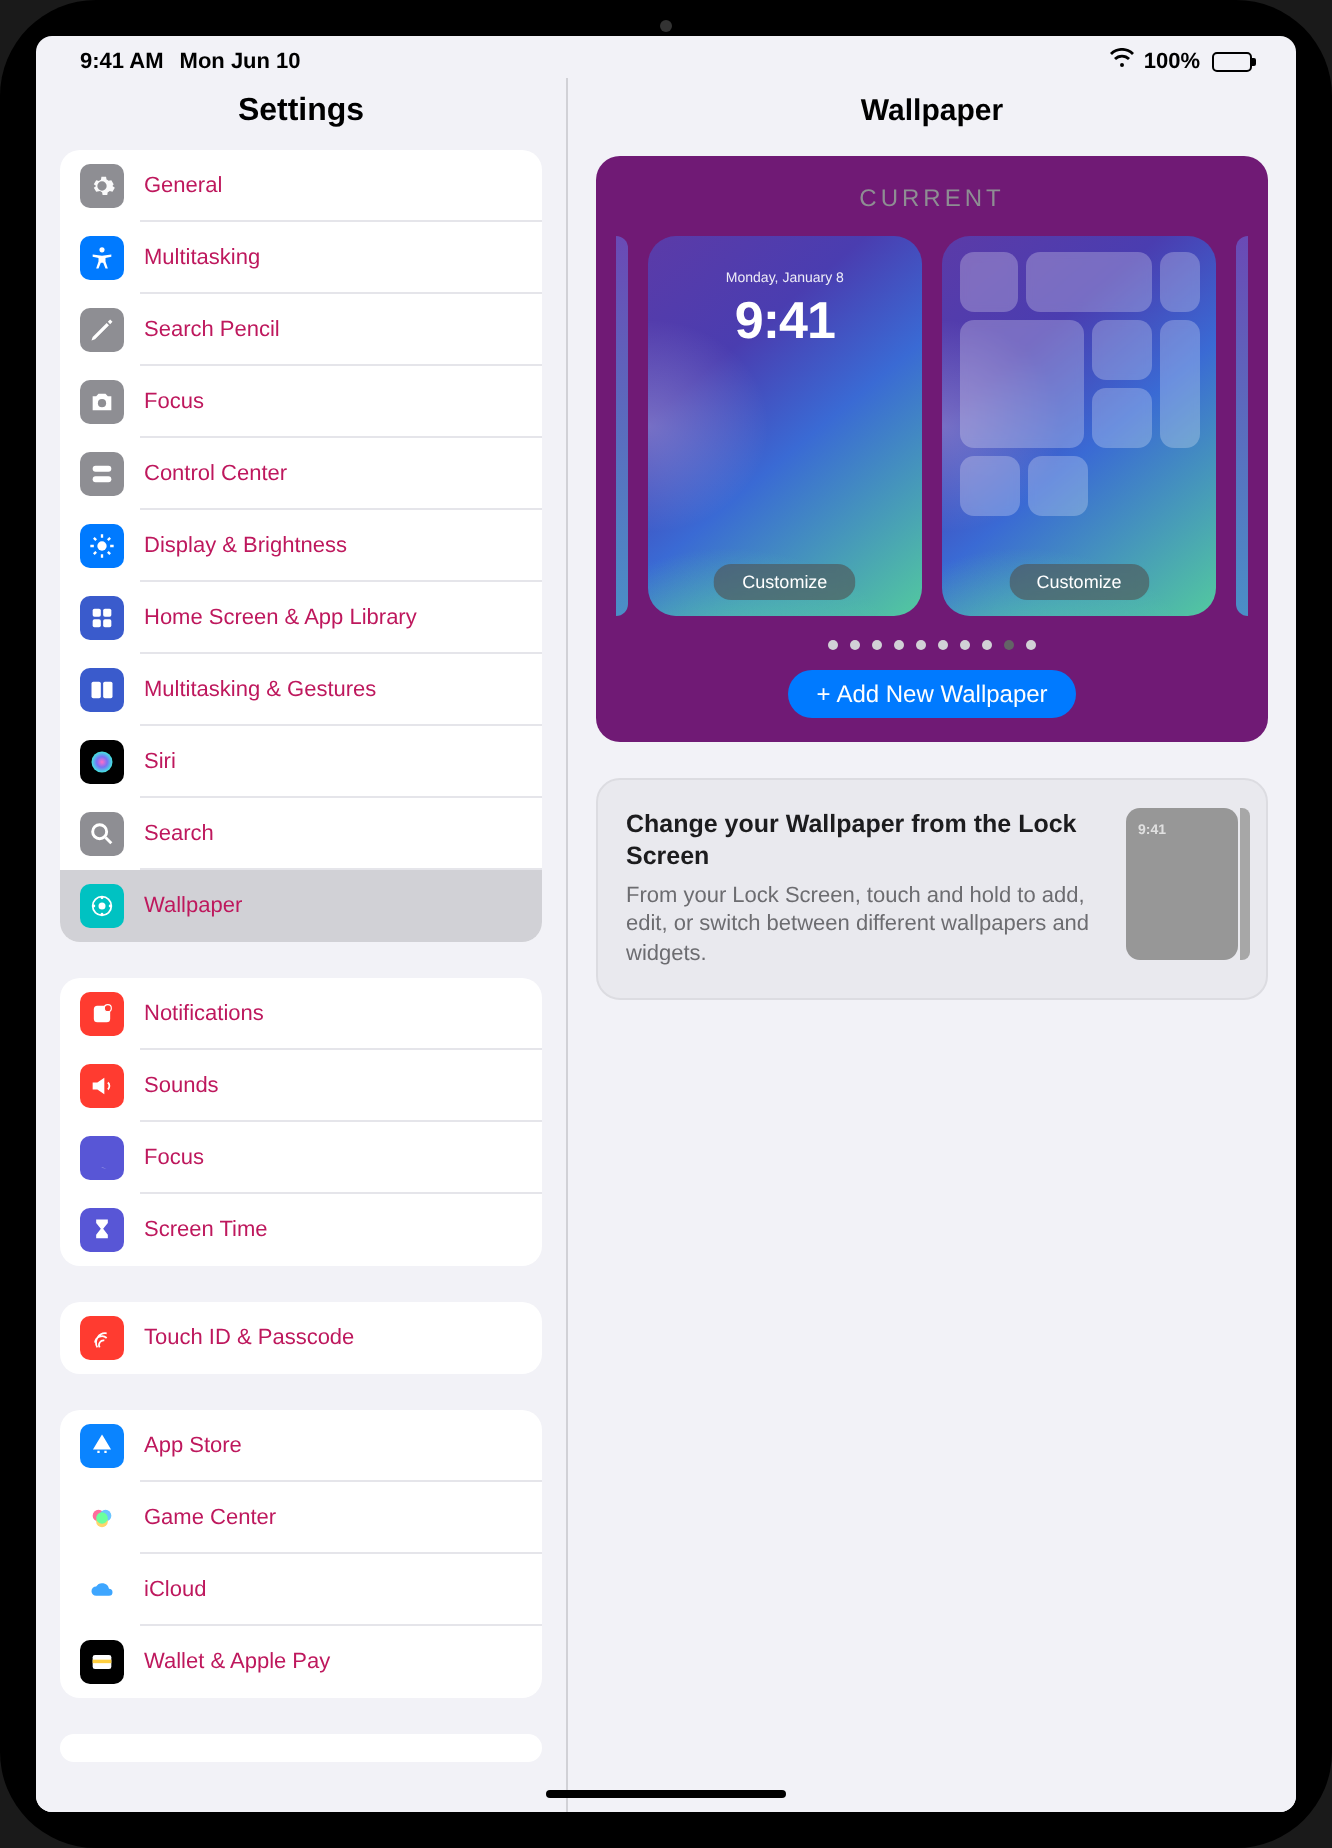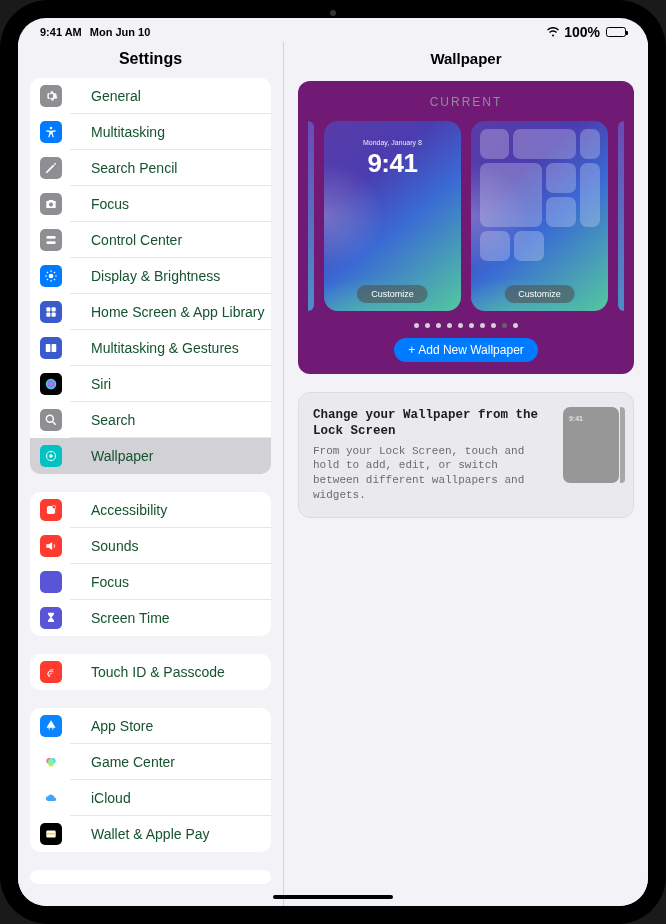--- a/index.html
+++ b/index.html
@@ -18,21 +18,21 @@
       height: 924px;
       background: #000;
       border-radius: 48px;
       padding: 18px;
       position: relative;
     }
     .screen {
       width: 100%;
       height: 100%;
       background: #f2f2f7;
-      border-radius: 28px;
+      border-radius: 8px;
       overflow: hidden;
       display: flex;
       flex-direction: column;
       position: relative;
     }
     .notch-dot {
       position: absolute;
       top: 10px;
       left: 50%;
       transform: translateX(-50%);
@@ -45,21 +45,21 @@
     .status-bar {
       display: flex;
       justify-content: space-between;
       align-items: center;
       padding: 6px 22px 2px;
       font-size: 11px;
       font-weight: 600;
       color: #000;
     }
     .status-left { display: flex; gap: 8px; align-items: center; }
-    .status-right { display: flex; gap: 4px; align-items: center; font-size: 14px; }
+    .status-right { display: flex; gap: 4px; align-items: center; font-size: 11px; }
     .battery-body {
       width: 20px; height: 10px; border: 1px solid #000; border-radius: 2.5px;
       position: relative; display: inline-block; margin-left: 2px;
     }
     .battery-body::after {
       content: ''; position: absolute; right: -3px; top: 2.5px;
       width: 2px; height: 4px; background: #000; border-radius: 0 1px 1px 0;
     }
     .battery-fill { width: 100%; height: 100%; background: #000; border-radius: 1px; }
     .wifi-icon { display: inline-block; }
@@ -122,24 +122,23 @@
       border-radius: 5px;
       display: flex;
       align-items: center;
       justify-content: center;
       flex-shrink: 0;
       color: #fff;
       font-size: 12px;
     }
     .settings-icon svg { width: 14px; height: 14px; }
     .settings-label {
-      font-size: 14px;
-      color: #14532d;
+      font-size: 11px;
+      color: #be185d;
       white-space: nowrap;
-      margin-left: 19px;
     }
     
     
     .main-panel {
       flex: 1;
       background: #f2f2f7;
       display: flex;
       flex-direction: column;
       overflow-y: auto;
     }
@@ -265,21 +264,21 @@
     
     .info-card {
       background: #e9e9ee;
       border: 1px solid #dcdce1;
       border-radius: 12px;
       padding: 14px 14px;
       display: flex;
       gap: 14px;
       align-items: flex-start;
     }
-    .info-text { flex: 1; font-family: Liberation Mono, monospace; }
+    .info-text { flex: 1; }
     .info-heading {
       font-size: 12.5px;
       font-weight: 600;
       color: #1c1c1e;
       margin-bottom: 4px;
       line-height: 1.3;
     }
     .info-body {
       font-size: 11px;
       color: #6c6c70;
@@ -462,21 +461,21 @@
               </div>
             </div>
             <div class="settings-group">
               <div class="settings-item">
                 <div class="settings-icon" style="background: rgb(255, 59, 48);">
                   <svg viewBox="0 0 24 24" fill="white">
                     <rect x="5" y="5" width="14" height="14" rx="3" fill="white"></rect>
                     <circle cx="17" cy="7" r="3" fill="#ff3b30" stroke="white"></circle>
                   </svg>
                 </div>
-                <div class="settings-label">Accessibility</div>
+                <div class="settings-label">Notifications</div>
               </div>
               <div class="settings-item">
                 <div class="settings-icon" style="background: rgb(255, 59, 48);">
                   <svg viewBox="0 0 24 24" fill="white">
                     <path d="M4 9v6h4l6 4V5l-6 4z"></path>
                     <path d="M17 9a4 4 0 010 6" stroke="white" fill="none" stroke-width="1.5"></path>
                   </svg>
                 </div>
                 <div class="settings-label">Sounds</div>
               </div>

